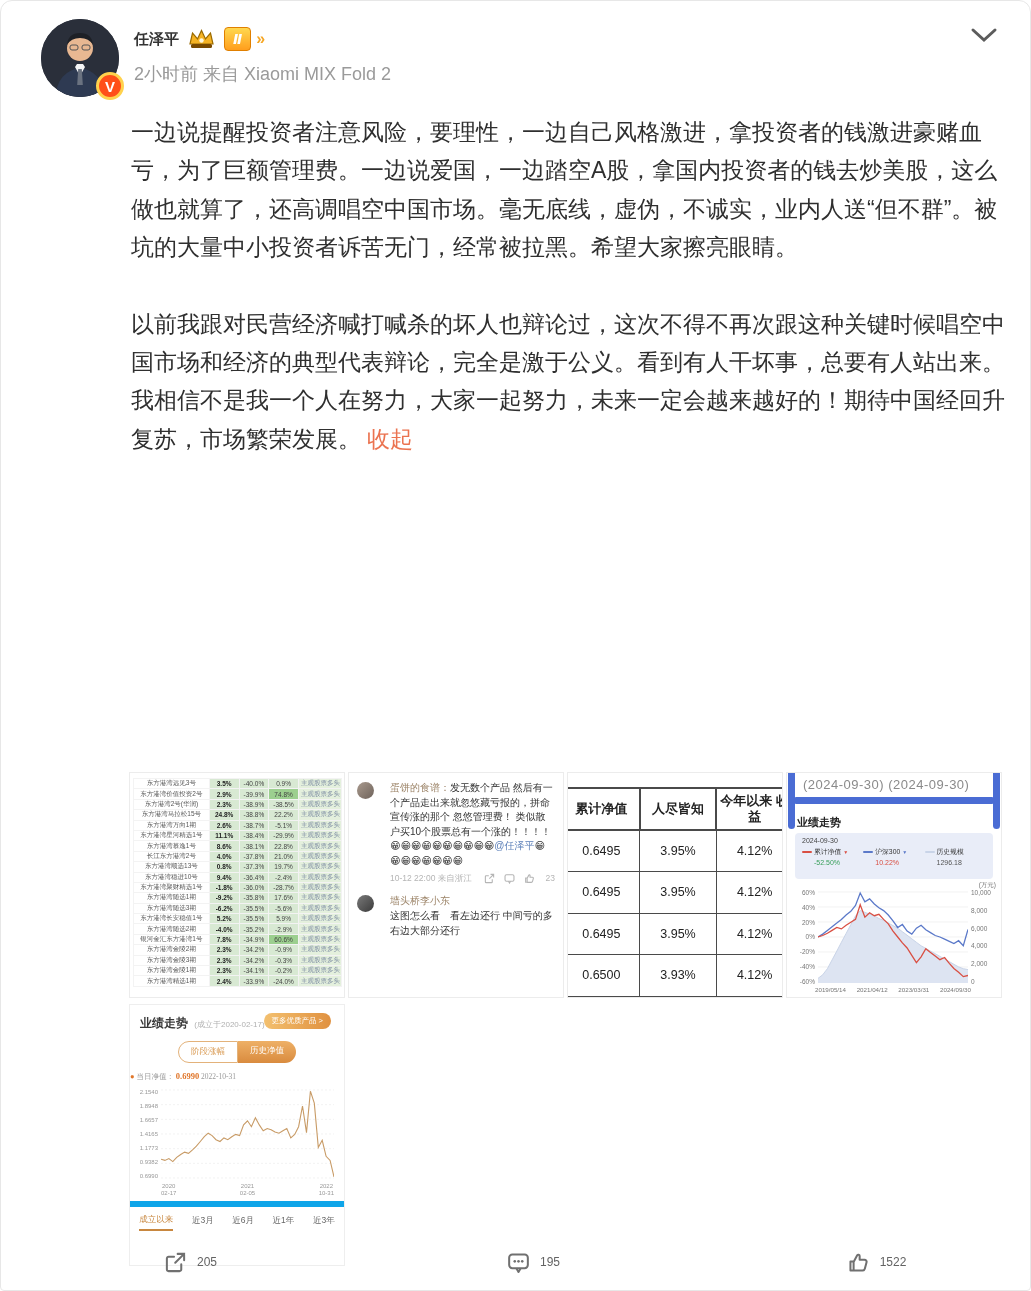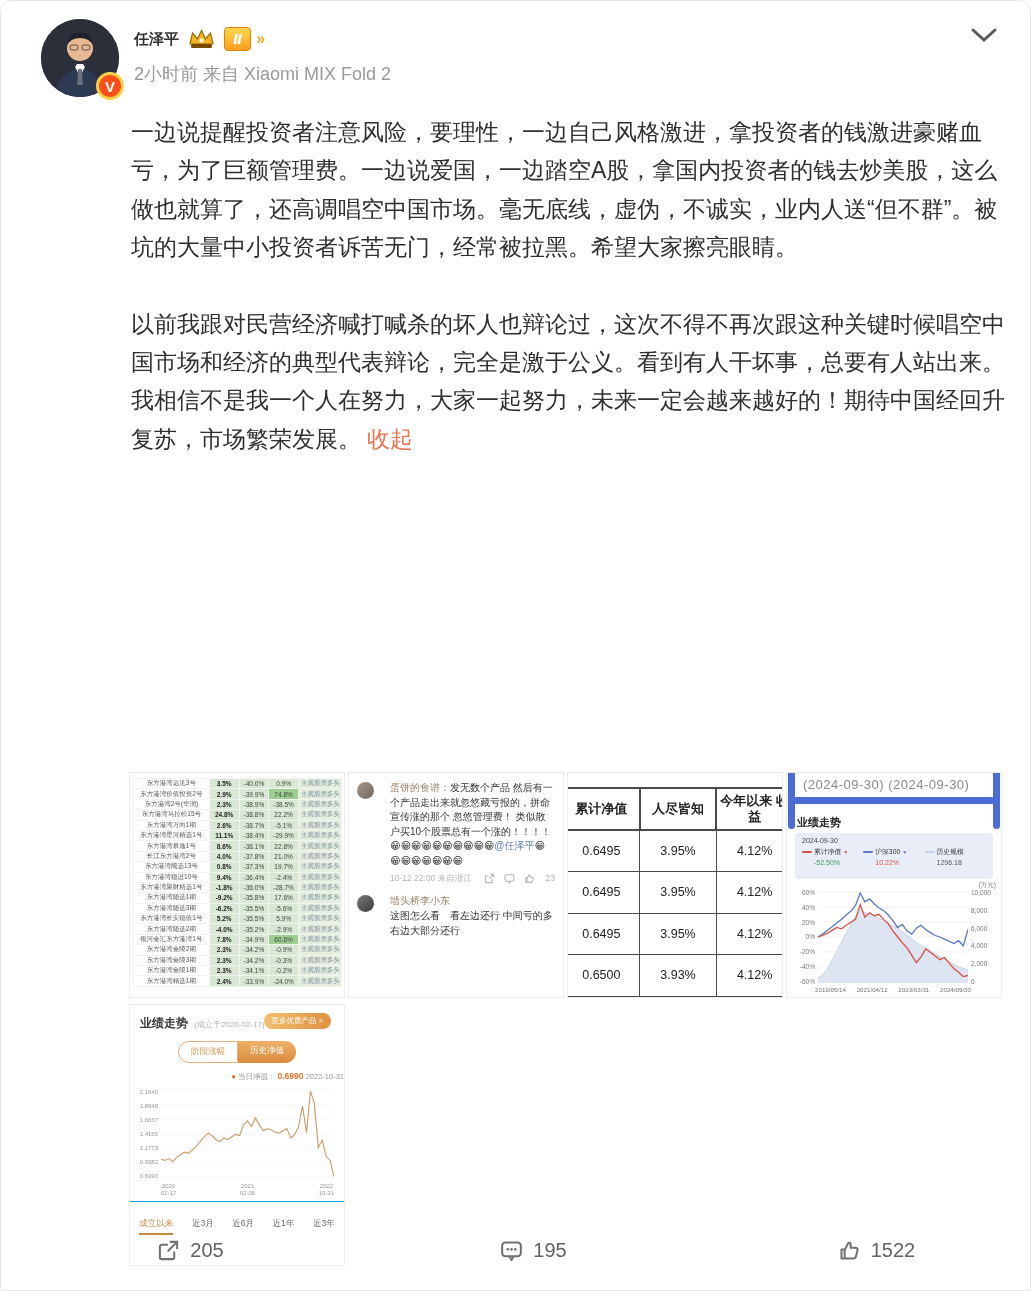--- a/index.html
+++ b/index.html
@@ -107,40 +107,40 @@
   .a5-title-row { position:absolute; top:10px; left:10px; font-size:12px; color:#3a3a3a; }
   .a5-title { font-weight:bold; }
   .a5-sub { font-size:8px; color:#b0b0b0; margin-left:3px; }
   .a5-more { position:absolute; top:8px; right:13px; padding:3px 8px; border-radius:10px;
              background:linear-gradient(90deg,#f3c06f,#e09140); color:#fff; font-size:7.5px; }
   .a5-toggles { position:absolute; top:36px; left:0; right:0; display:flex; justify-content:center; }
   .a5-tog1 { font-size:8.5px; padding:4px 12px; border:1px solid #e3b27a; color:#d99a52;
              background:#fff; border-radius:12px 0 0 12px; }
   .a5-tog2 { font-size:8.5px; padding:4px 12px; color:#fff; border-radius:0 12px 12px 0;
              background:linear-gradient(180deg,#eeb066,#d98b3e); }
-  .a5-valrow { position:absolute; top:66px; left:0; right:0; text-align:right;
-               font-size:7.5px; color:#999; }
+  .a5-valrow { position:absolute; top:66px; left:0; right:0; text-align:left;
+               font-size:7.5px; color:#999;font-family:Liberation Serif, serif; }
   .a5-dot { color:#e0762a; }
   .a5-val { color:#e0762a; font-weight:bold; font-size:8.5px; }
   .a5-yl { position:absolute; left:3px; top:84px; height:90px; width:25px; display:flex;
            flex-direction:column; justify-content:space-between; font-size:6px;
            color:#999; text-align:right; }
   .a5-plot { position:absolute; left:31px; top:84px; }
   .a5-x { position:absolute; left:31px; right:10px; top:178px; display:flex;
           justify-content:space-between; font-size:6px; color:#999; text-align:center; }
   .a5-x span { display:block; line-height:7px; }
-  .a5-tabs { position:absolute; top:196px; left:0; right:0; border-top:1px solid #0ea5e9;
-             display:flex; justify-content:space-around; padding-top:16px; }
+  .a5-tabs { position:absolute; top:196px; left:0; right:0; border-top:6px solid #0ea5e9;
+             display:flex; justify-content:space-around; padding-top:7px;align-items:center; }
   .a5-tab { font-size:8.5px; color:#666; padding-bottom:3px; }
   .a5-tab.active { color:#c8873f; border-bottom:2px solid #c8873f; }
 
   
   .action-bar { position:absolute; top:1238px; left:0; right:0; height:46px; display:flex; }
-  .action { flex:1; display:flex; justify-content:center; gap:10px;
-            color:#636363; font-size:20px; cursor:pointer;margin-left:36px; }
+  .action { flex:1; display:flex; align-items:center; justify-content:center; gap:10px;
+            color:#636363; font-size:12px; cursor:pointer;margin-left:36px; }
 </style>
 </head>
 <body>
 
 <div class="card">
 
   <div class="header">
     <div class="avatar-wrap">
       <div class="avatar">
         <svg width="78" height="78" viewBox="0 0 78 78">

